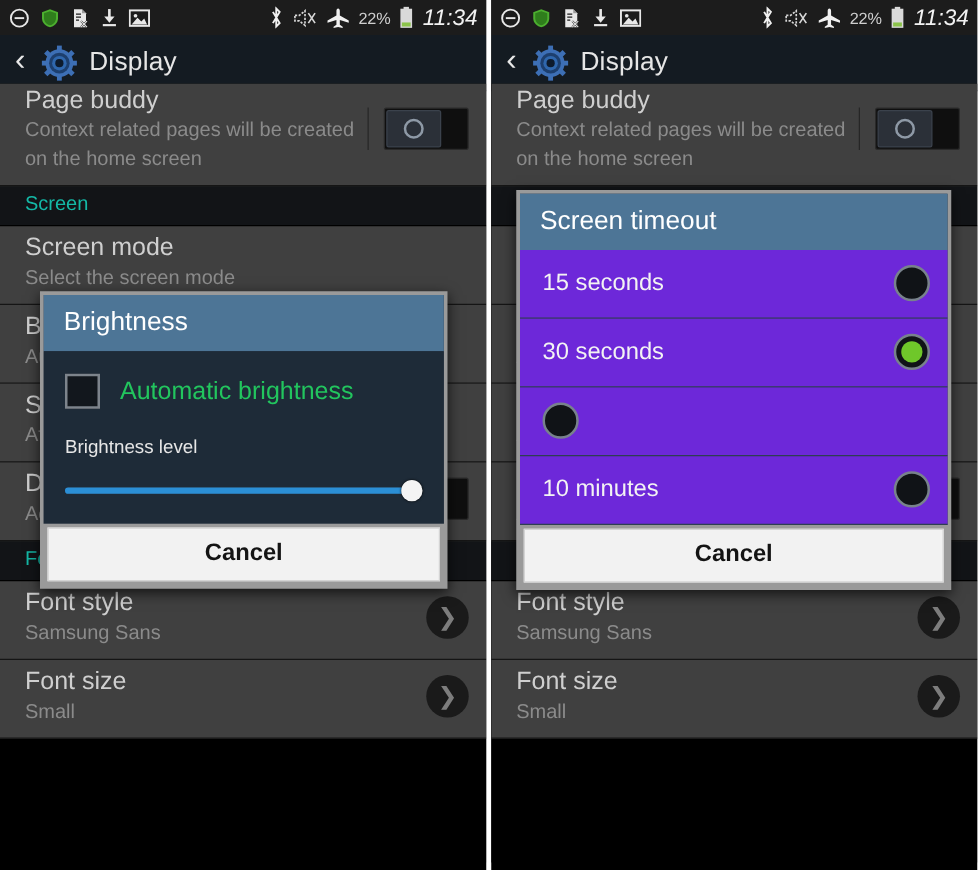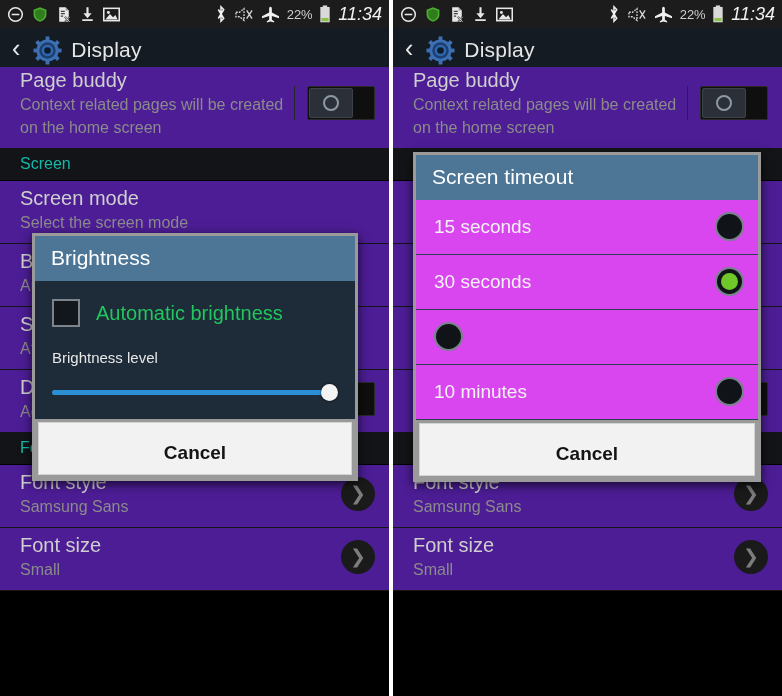--- a/index.html
+++ b/index.html
@@ -27,21 +27,21 @@
   .actionbar {
     position: relative; height: 45px; background:#141b22;
     display:flex; align-items:center; padding:0 10px; gap:9px;
     border-bottom:1px solid #0a0d11;
   }
   .back-chevron { color:#e9e9e9; font-size:25px; line-height:1; font-weight:300; padding:0 4px 3px 2px;}
   .ab-title { color:#e6e6e6; font-size:21px; font-weight:400; letter-spacing:0.2px;}
 
   
   .list { position:relative; background:#000000; height:623px; }
-  .row { position:relative; padding:4px 14px 9px 20px; background:#4c1d95;
+  .row { position:relative; padding:4px 14px 9px 20px; background:#404040;
          border-bottom:1px solid #151515; }
   .row .title { color:#cfcfcf; font-size:20px; font-weight:400; line-height:26px; }
   .row .sub { color:#8b8b8b; font-size:16px; font-weight:400; line-height:23px; }
   .section { background:#121417; padding:6px 20px 7px 20px; border-bottom:1px solid #000;}
   .section span { color:#14b8a6; font-size:16px; }
   .row.has-acc { display:flex; align-items:center; }
   .row.has-acc .txtcol { flex:1; min-width:0; }
 
   
   .toggle { width:68px; height:34px; background:#0f0f0f; border:1px solid #2a2a2a;
@@ -71,24 +71,24 @@
   .lvl-label { color:#e7e7e7; font-size:15px; margin:22px 0 0 0;}
   .slider { position:relative; margin-top:19px; height:14px; }
   .slider .track-bg { position:absolute; left:0; right:0; top:5px; height:5px;
                       background:#2f3c4a; border-radius:3px;}
   .slider .track-fill { position:absolute; left:0; top:5px; height:5px;
                         background:#2b8fd6; border-radius:3px;}
   .slider .knob { position:absolute; top:-1px; width:17px; height:17px;
                   border-radius:50%; background:#f4f4f4; box-shadow:0 0 2px #000;}
   .btnbar { display:flex; gap:4px; background:#9a9a9a; padding:3px; }
   .dbtn { flex:1; background:#f2f2f2; border:1px solid #d4d4d4; text-align:center;
-          padding:19px 0 10px 0; color:#141414; font-size:19px; font-weight:bold; }
-
-  
-  .opt { display:flex; align-items:center; background:#d946ef;
+          padding:9px 0 10px 0; color:#141414; font-size:19px; font-weight:bold; }
+
+  
+  .opt { display:flex; align-items:center; background:#6d28d9;
          padding:12px 14px 13px 18px; border-bottom:1px solid #2e3f51; }
   .opt .olabel { flex:1; color:#f3f3f3; font-size:19px; }
   .radio { width:29px; height:29px; border-radius:50%; background:#101317;
            border:2px solid #78828c; display:flex; align-items:center; justify-content:center;}
   .radio .dot { width:0; height:0; border-radius:50%; background:#6fc72a; }
   .radio.on .dot { width:17px; height:17px; }
   .cancelbar { background:#9a9a9a; padding:3px; }
   .cancelbar .dbtn { width:100%; }
 
   

